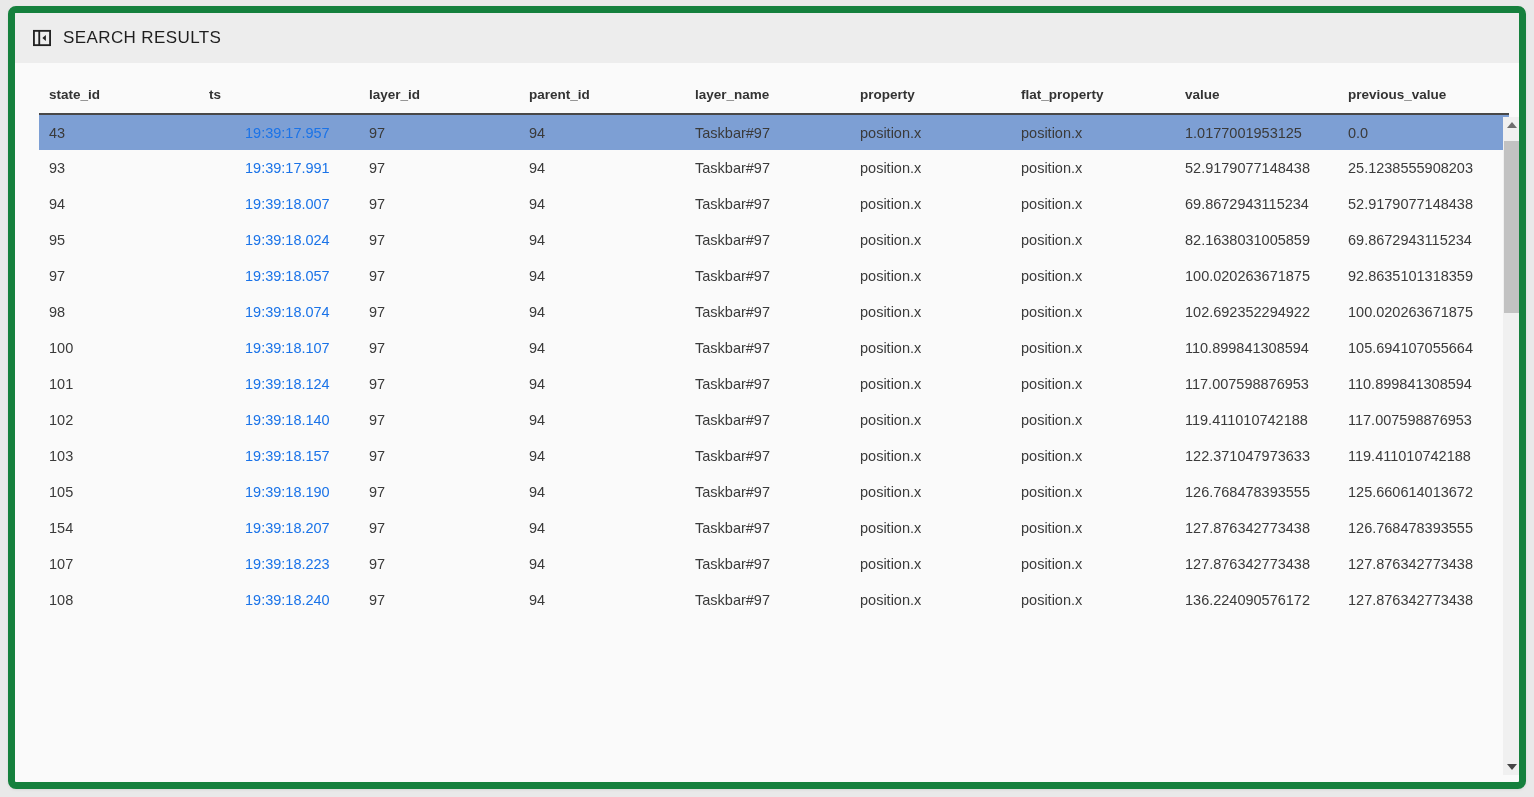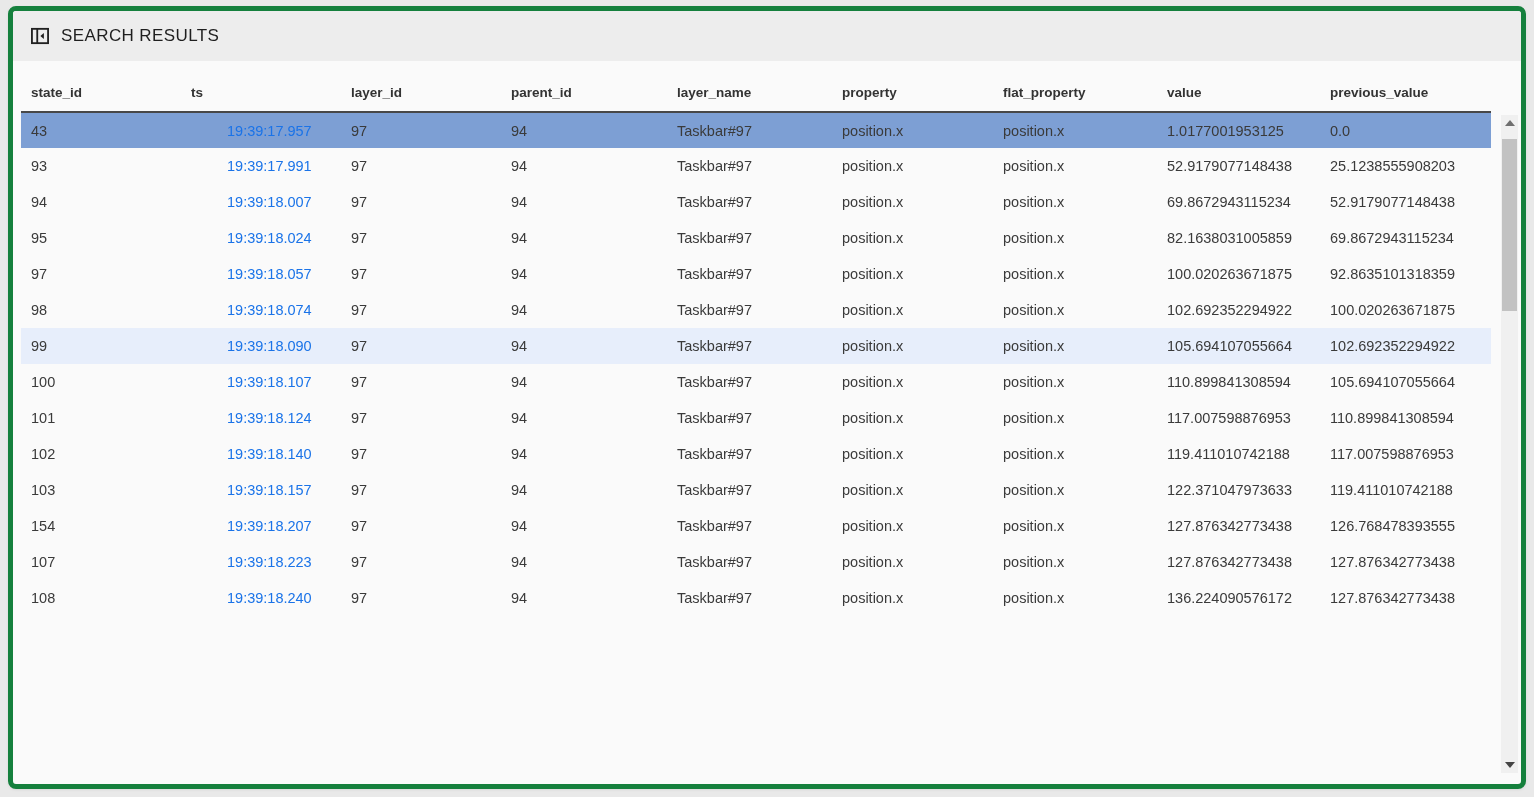--- a/index.html
+++ b/index.html
@@ -6,37 +6,37 @@
   html, body {
     width: 1534px; height: 797px;
     background: var(--page-bg, #e9e9e9);
     font-family: "Liberation Sans", sans-serif;
     overflow: hidden;
   }
   .card {
     position: absolute; left: 8px; top: 6px;
     width: 1518px; height: 783px;
     background: var(--card-bg, #fafafa);
-    border: 5px solid #15803d;
+    border: 7px solid #15803d;
     border-radius: 8px;
     box-shadow: 0 1px 3px rgba(0,0,0,.07);
     overflow: hidden;
   }
   .card-header {
     height: 50px;
     background: var(--header-bar-bg, #ededed);
     display: flex; align-items: center;
     padding: 0 16px; gap: 10px;
   }
   .card-header svg { display: block; }
   .title {
     font-size: 17px; font-weight: 500; color: #1f1f1f;
     letter-spacing: .4px;
   }
-  .table-wrap { position: relative; padding: 0 8px; }
+  .table-wrap { position: relative; padding: 0 24px; }
   table { border-collapse: collapse; table-layout: fixed; width: 1470px; }
   col.c1 { width:160px } col.c2 { width:160px } col.c3 { width:160px }
   col.c4 { width:166px } col.c5 { width:165px } col.c6 { width:161px }
   col.c7 { width:164px } col.c8 { width:163px } col.c9 { width:171px }
   thead th {
     text-align: left; vertical-align: bottom;
     height: 51px; padding: 0 0 11px 10px;
     font-size: 13.5px; font-weight: 700; color: #333;
     border-bottom: 2px solid #484848;
     white-space: nowrap;
@@ -203,33 +203,20 @@
             </td>
             <td>97</td>
             <td>94</td>
             <td>Taskbar#97</td>
             <td>position.x</td>
             <td>position.x</td>
             <td>102.692352294922</td>
             <td>100.020263671875</td>
           </tr>
 
-          <tr class="highlighted">
-            <td>99</td>
-            <td>
-              <span class="ts-link">19:39:18.090</span>
-            </td>
-            <td>97</td>
-            <td>94</td>
-            <td>Taskbar#97</td>
-            <td>position.x</td>
-            <td>position.x</td>
-            <td>105.694107055664</td>
-            <td>102.692352294922</td>
-          </tr>
 
           <tr>
             <td>100</td>
             <td>
               <span class="ts-link">19:39:18.107</span>
             </td>
             <td>97</td>
             <td>94</td>
             <td>Taskbar#97</td>
             <td>position.x</td>
@@ -274,20 +261,33 @@
             <td>97</td>
             <td>94</td>
             <td>Taskbar#97</td>
             <td>position.x</td>
             <td>position.x</td>
             <td>122.371047973633</td>
             <td>119.411010742188</td>
           </tr>
 
 
+          <tr>
+            <td>105</td>
+            <td>
+              <span class="ts-link">19:39:18.190</span>
+            </td>
+            <td>97</td>
+            <td>94</td>
+            <td>Taskbar#97</td>
+            <td>position.x</td>
+            <td>position.x</td>
+            <td>126.768478393555</td>
+            <td>125.660614013672</td>
+          </tr>
 
           <tr>
             <td>154</td>
             <td>
               <span class="ts-link">19:39:18.207</span>
             </td>
             <td>97</td>
             <td>94</td>
             <td>Taskbar#97</td>
             <td>position.x</td>

